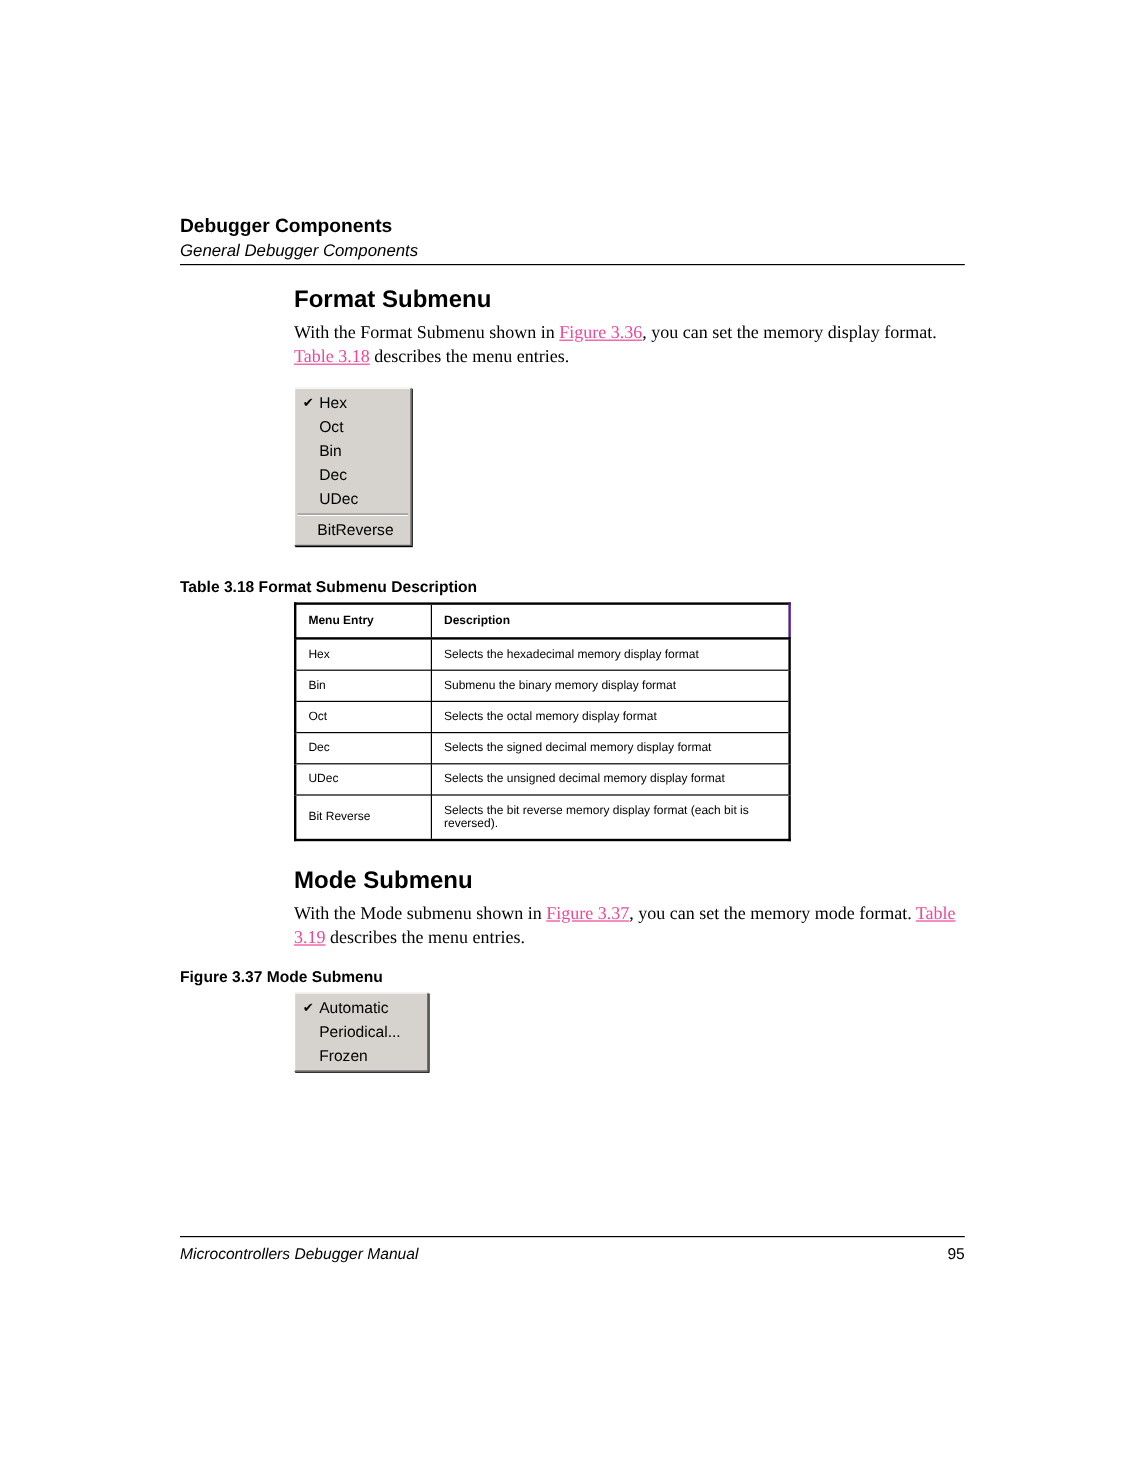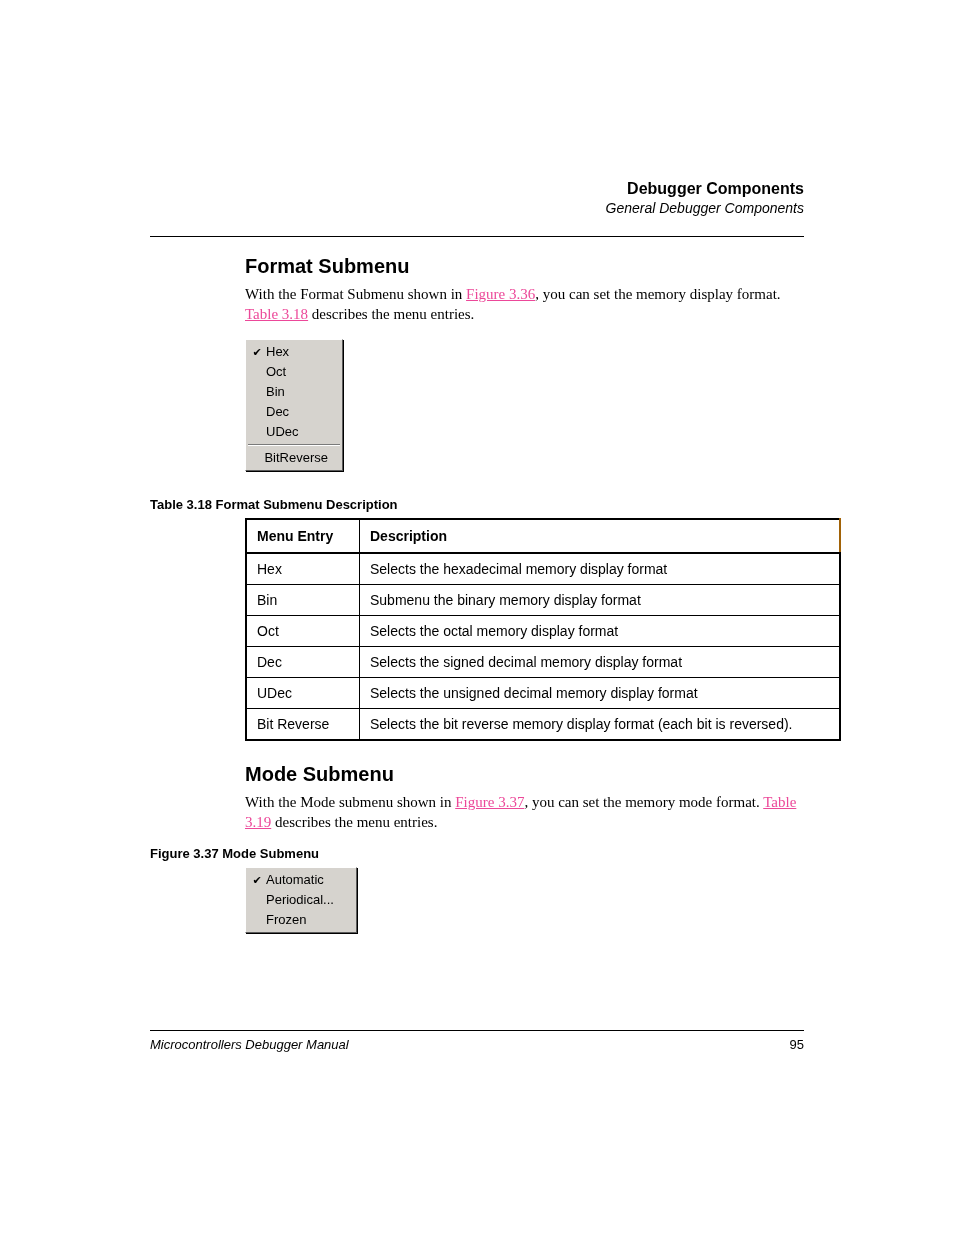--- a/index.html
+++ b/index.html
@@ -13,22 +13,21 @@
     box-sizing: border-box;
   }
   .page {
     position: absolute;
     left: 150px;
     right: 150px;
     top: 180px;
     bottom: 140px;
   }
   .header-right {
-    text-align: right;
-    margin-bottom: 20px;
+    margin-bottom: 4px;
   }
   .header-right .bold {
     font-family: Arial, Helvetica, sans-serif;
     font-weight: bold;
     font-size: 16px;
   }
   .header-right .italic {
     font-family: Arial, Helvetica, sans-serif;
     font-style: italic;
     font-size: 14px;
@@ -94,44 +93,44 @@
   }
   .menu-shot .sep {
     border-top: 1px solid #7a7a7a;
     border-bottom: 1px solid #fff;
     margin: 2px 2px;
   }
 
   
   table.desc {
     border-collapse: collapse;
-    width: 596px;
+    width: 414px;
     margin-bottom: 22px;
     font-family: Arial, Helvetica, sans-serif;
-    font-size: 14px;
+    font-size: 10px;
   }
   table.desc th, table.desc td {
     border: 1px solid #000;
     text-align: left;
     vertical-align: middle;
   }
   table.desc th {
     font-weight: bold;
     padding: 8px 10px;
   }
   table.desc td {
     padding: 7px 10px;
     font-weight: normal;
   }
   table.desc thead tr th {
     border-top: 2px solid #000;
     border-bottom: 2px solid #000;
   }
   table.desc thead tr th:first-child { border-left: 2px solid #000; }
-  table.desc thead tr th:last-child  { border-right: 2px solid #a16207; }
+  table.desc thead tr th:last-child  { border-right: 2px solid #4c1d95; }
   table.desc tbody tr td:first-child { border-left: 2px solid #000; }
   table.desc tbody tr td:last-child  { border-right: 2px solid #000; }
   table.desc tbody tr:last-child td  { border-bottom: 2px solid #000; }
   table.desc td.entry { width: 92px; }
 
   
   .footer {
     position: absolute;
     left: 150px;
     right: 150px;

